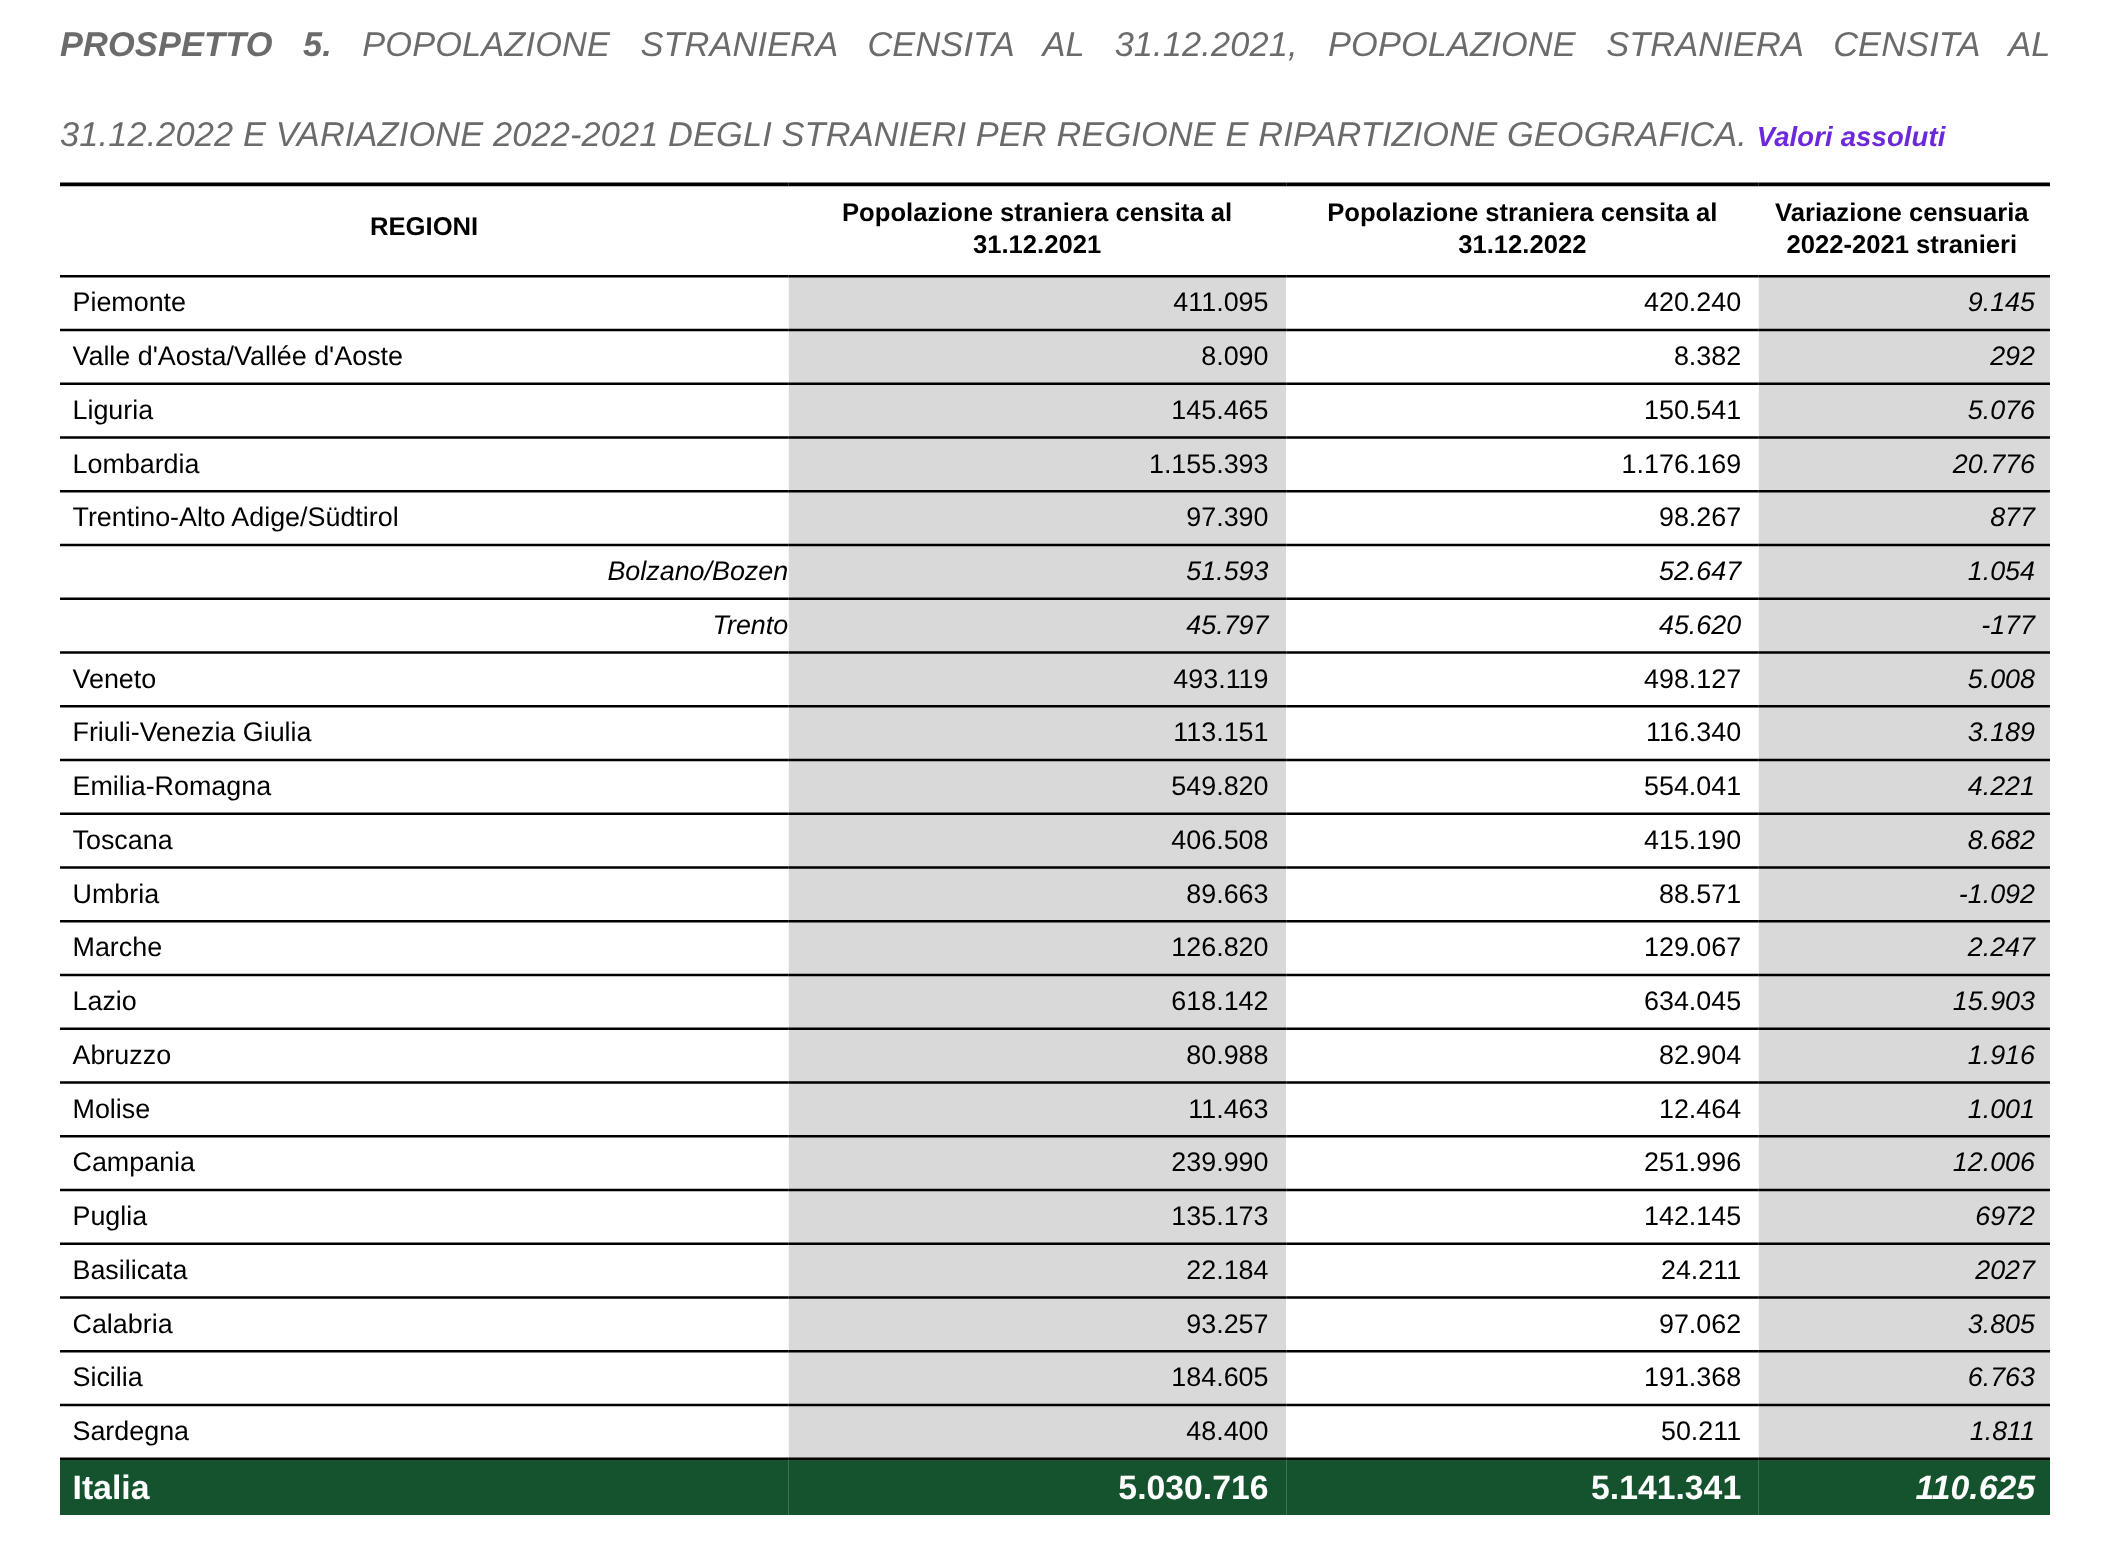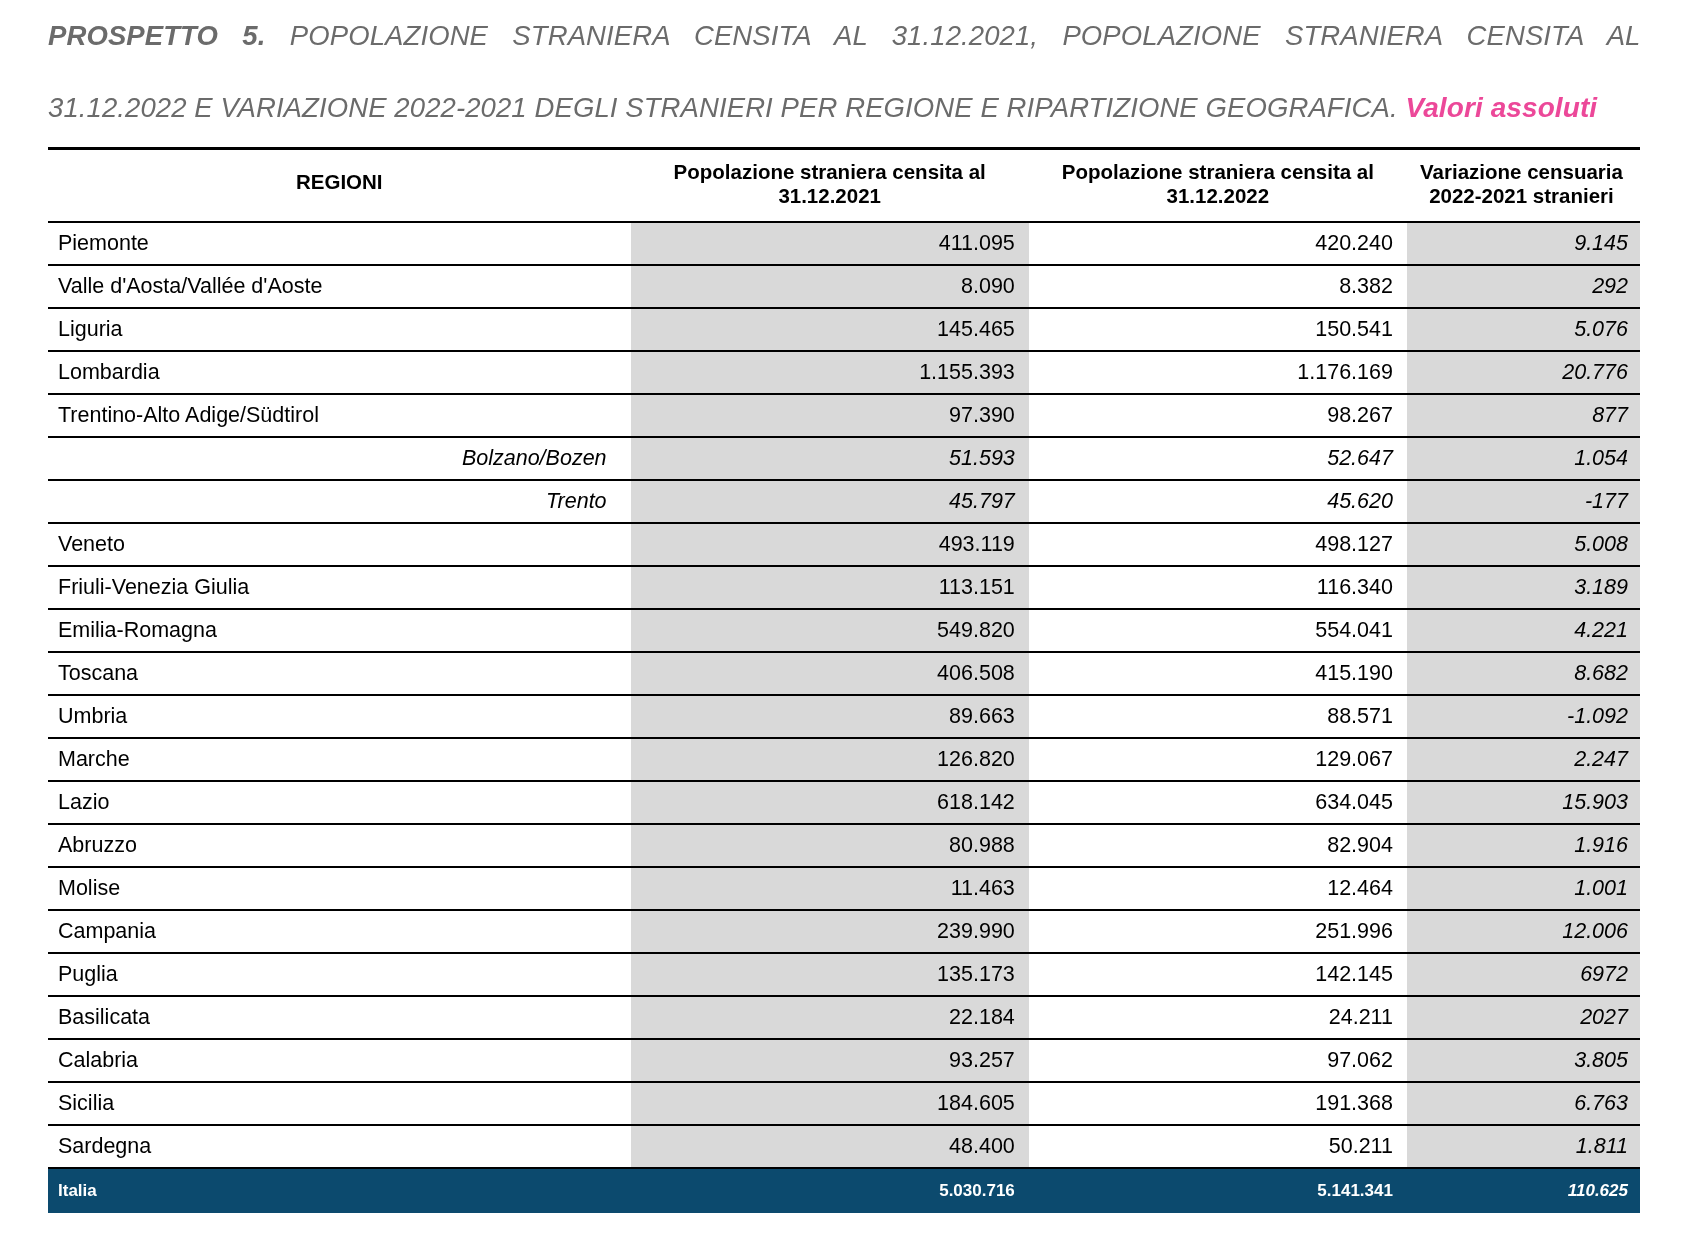--- a/index.html
+++ b/index.html
@@ -40,23 +40,23 @@
   }
   .title-line1 { display: block; text-align: justify; }
   .title-line1::after {
     content: "";
     display: inline-block;
     width: 100%;
     height: 0;
   }
   .title-line2 { display: block; }
   .title-sub {
-    font-size: 28px;
-    font-weight: bold;
-    color: #ec4899;
+    font-size: 22px;
+    font-weight: bold;
+    color: #6d28d9;
   }
 
   
   table.data {
     border-collapse: collapse;
     width: 1592px;
     table-layout: fixed;
     margin-top: 21px;
   }
   table.data col.c-reg   { width: 550px; }
@@ -99,33 +99,33 @@
   }
   
   tbody td.shade { background: #d9d9d9; padding-left: 20px; }
   tbody td.plain { background: #ffffff; }
   tbody td.var   { background: #d9d9d9; font-style: italic; padding-right: 12px; }
 
   
   tbody tr.sub td.reg {
     text-align: right;
     font-style: italic;
-    padding-right: 24px;
+    padding-right: 0;
   }
   tbody tr.sub td.num { font-style: italic; }
 
   
   tbody tr.total td {
-    background: #0c4a6e;
+    background: #14532d;
     color: #ffffff;
     font-weight: bold;
     border-bottom: none;
     border-top: 2px solid #c4b5fd;
     height: 44px;
-    font-size: 17px;
+    font-size: 27px;
   }
   tbody tr.total td.var {
     font-weight: bold;
   }
   tbody tr:last-child td { border-bottom: none; }
 </style>
 </head>
 <body>
 
 <div class="page">

